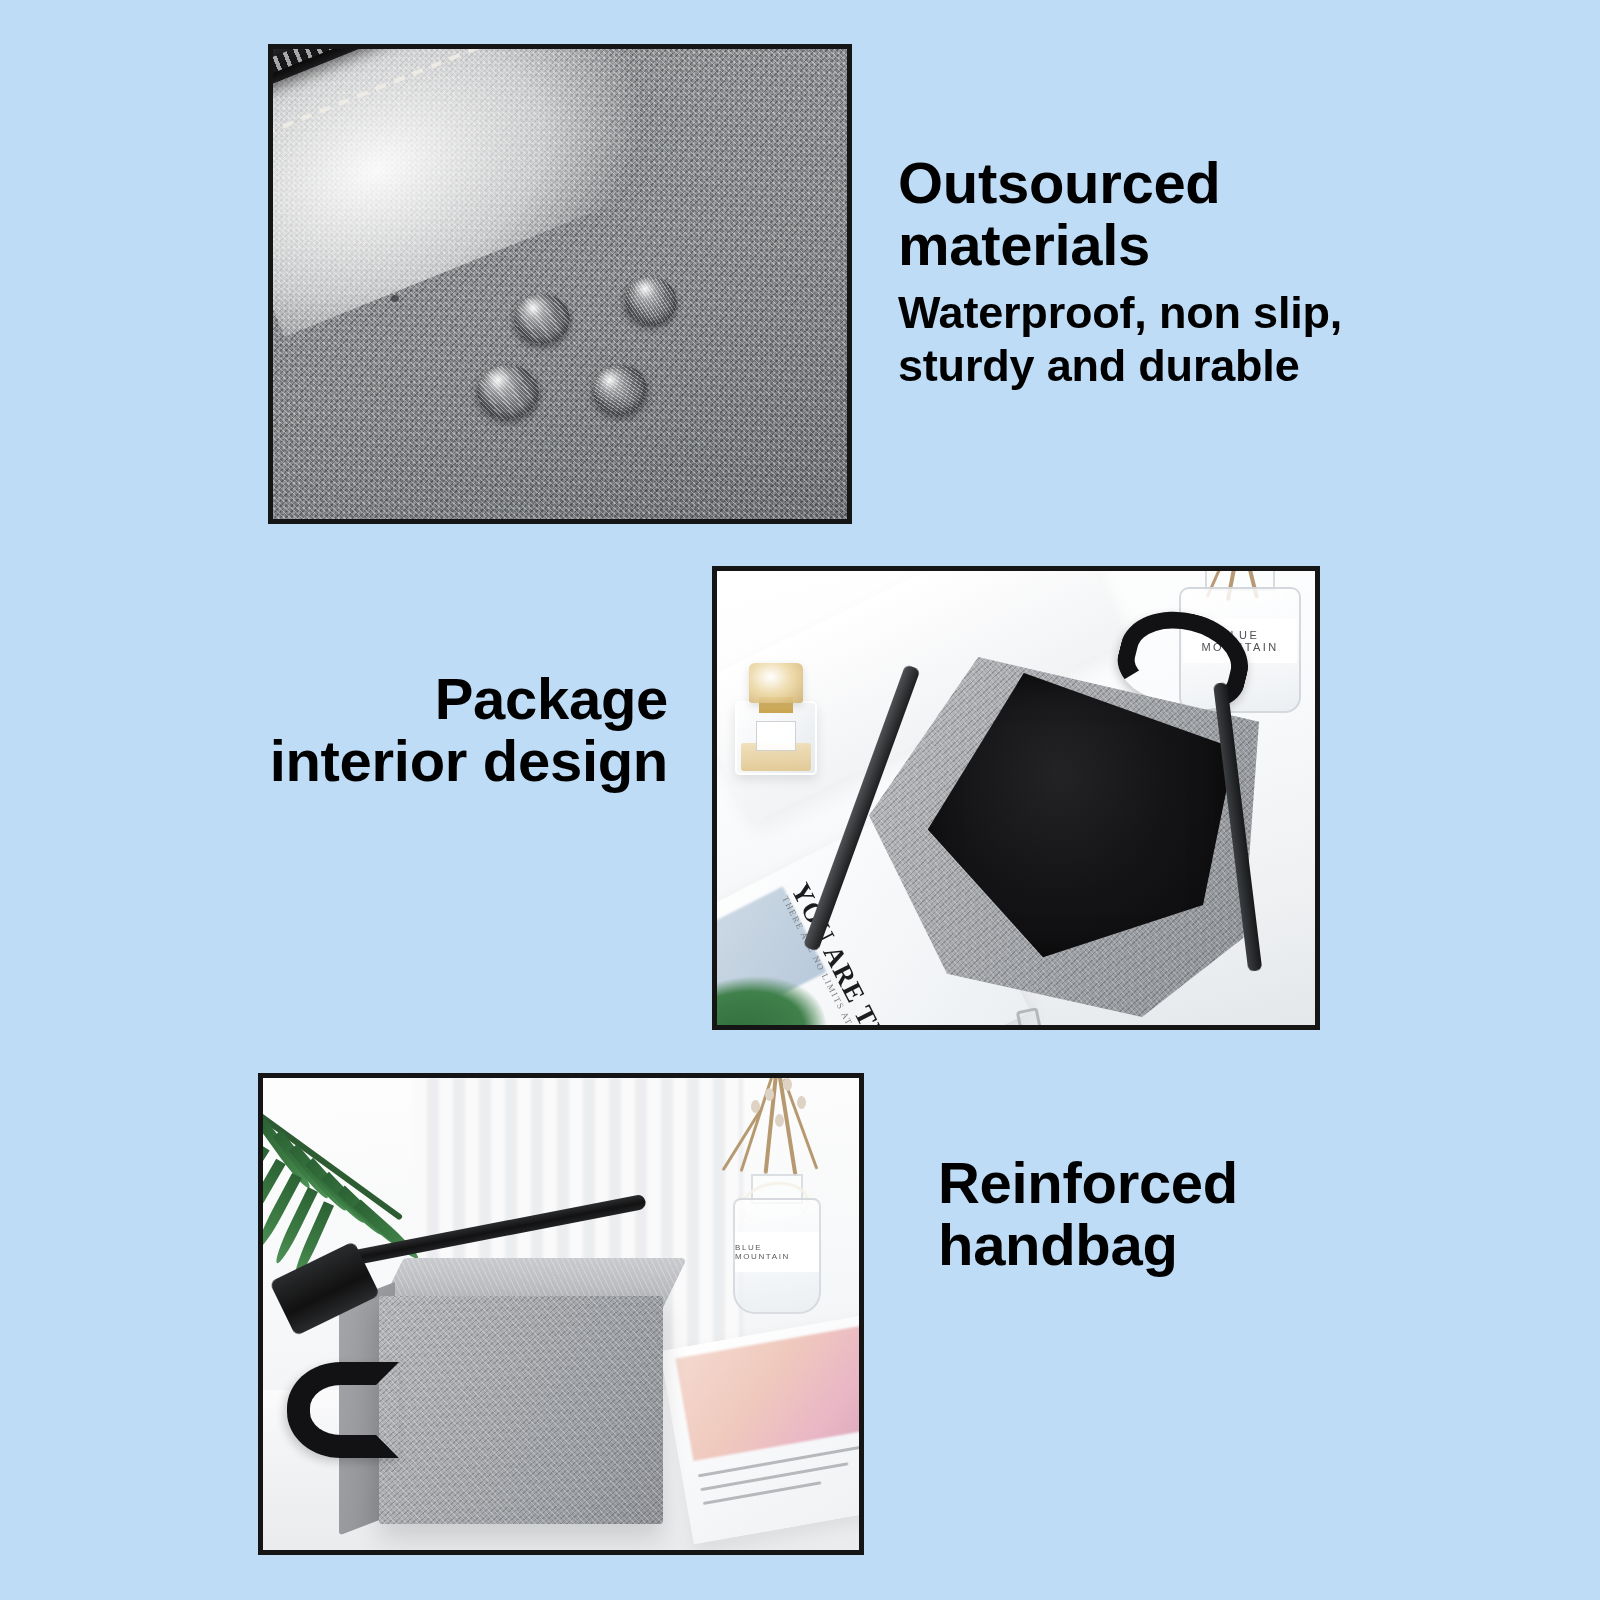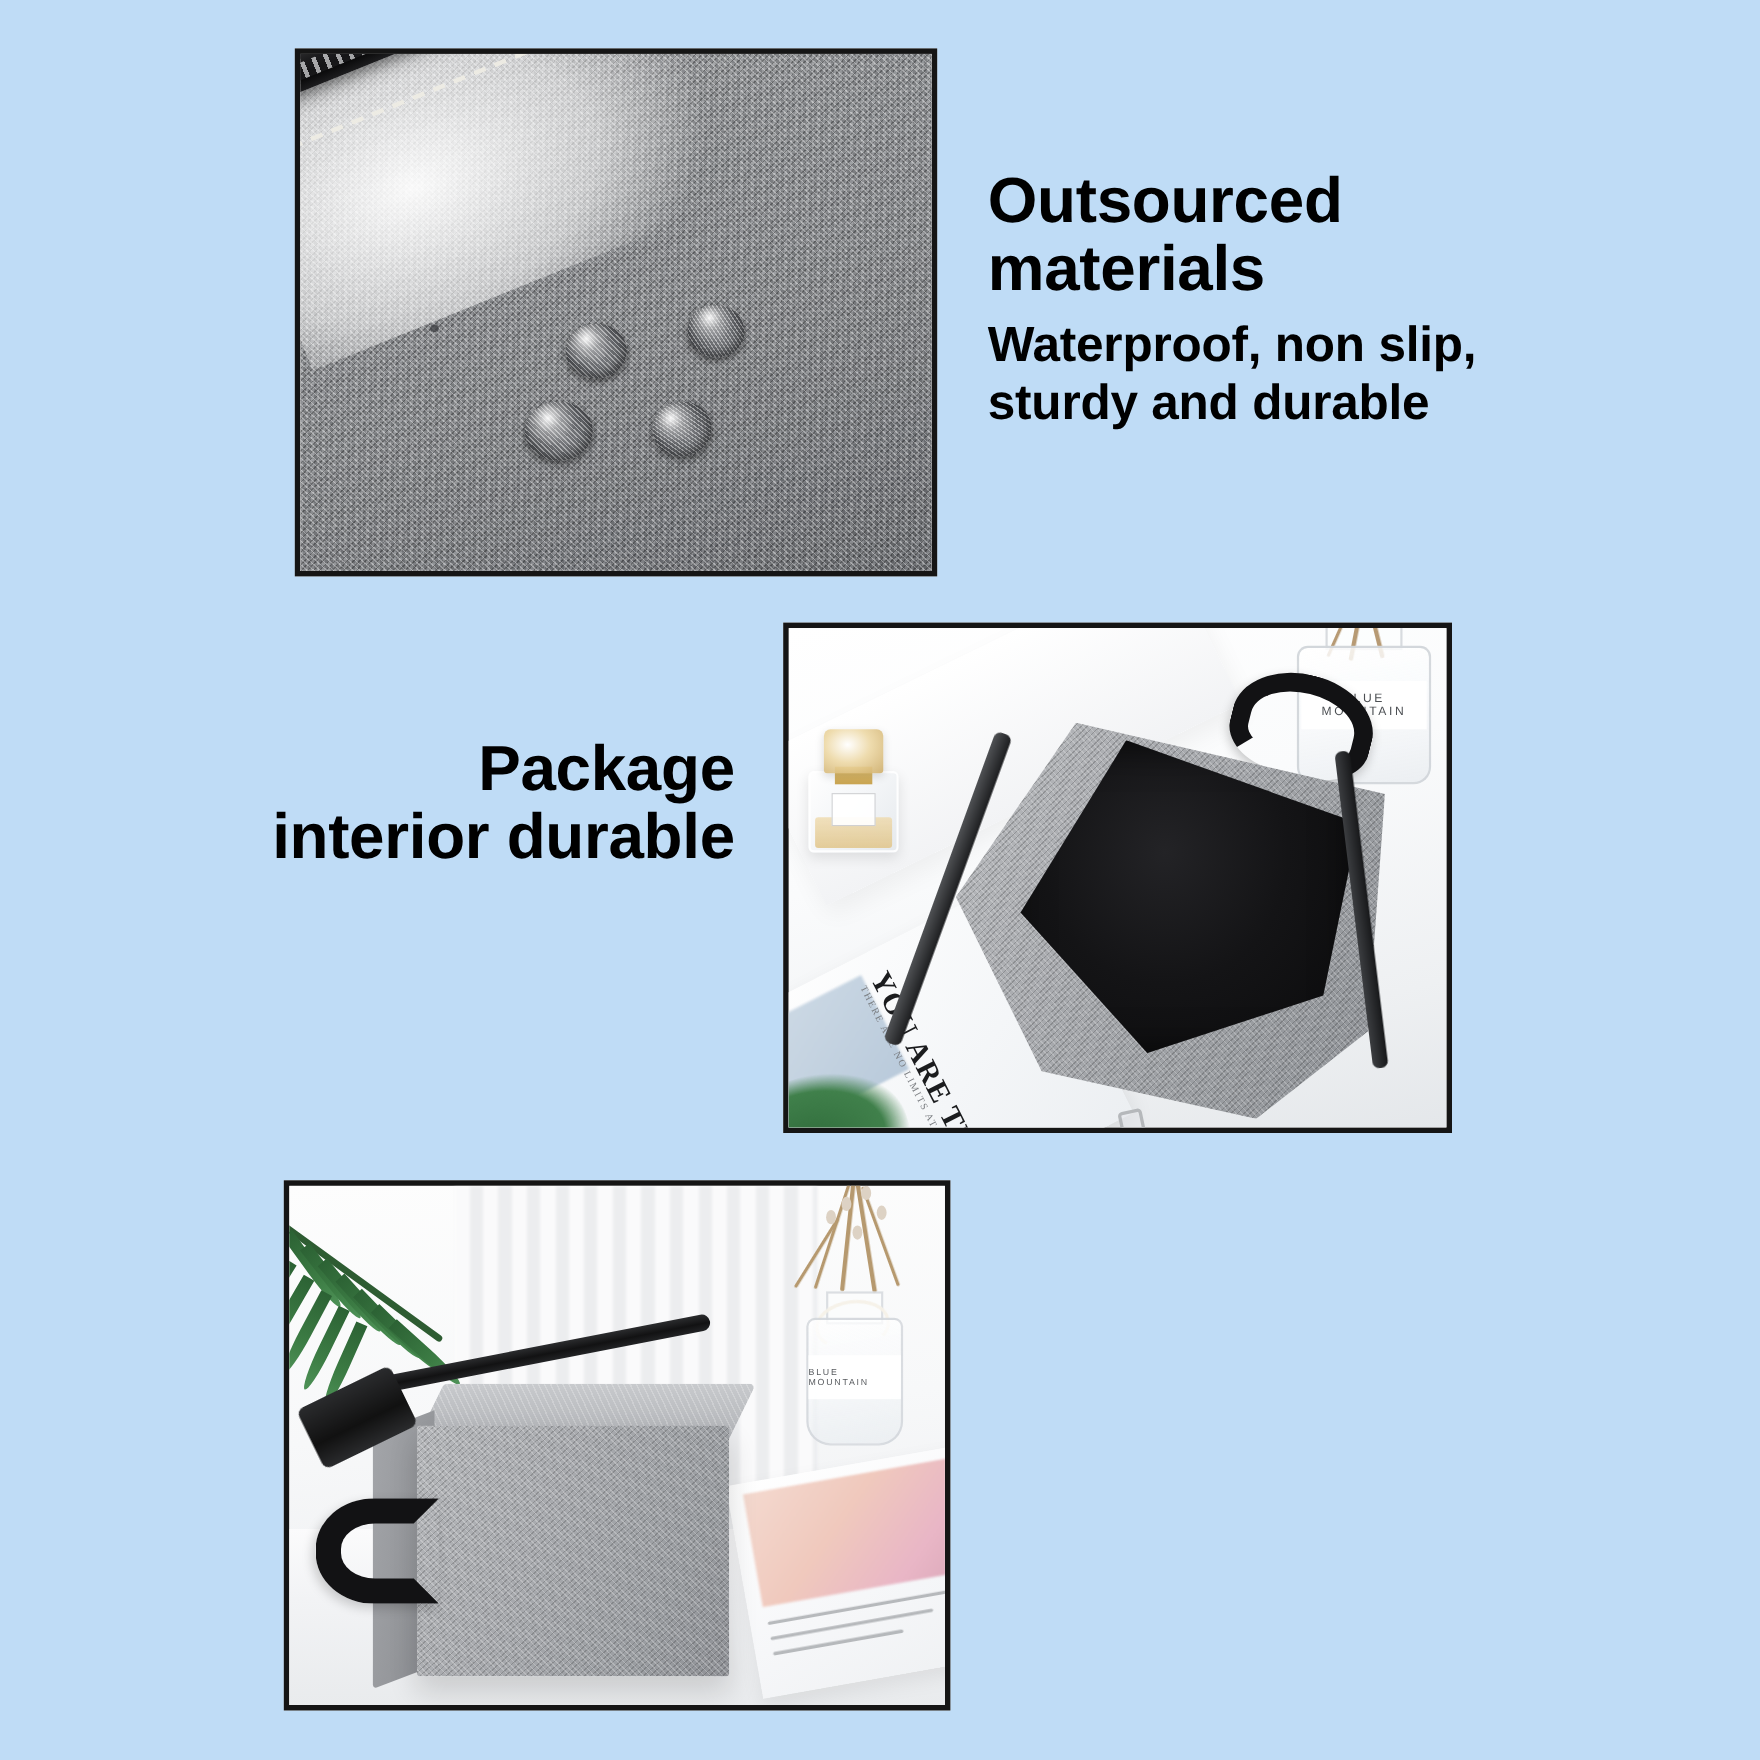--- a/index.html
+++ b/index.html
@@ -404,21 +404,21 @@
 
   <div class="txt" id="text-materials">
     <div class="head">Outsourced
 materials</div>
     <div class="sub">Waterproof, non slip,
 sturdy and durable</div>
   </div>
 
   <div class="txt" id="text-interior">
     <div class="head">Package
-interior durable</div>
+interior design</div>
   </div>
 
   <div class="photo" id="photo-open-bag" style="border-color: rgb(21, 21, 21);">
     <div class="photo-inner">
       <div class="scene-white"></div>
       <div class="p2-table-edge"></div>
 
       <div class="perfume">
         <div class="perfume-body"></div>
         <div class="perfume-liquid"></div>
@@ -508,15 +508,17 @@
         <div class="bag3-side"></div>
         <div class="bag3-front"></div>
         <div class="bag3-zip"></div>
         <div class="bag3-zip2"></div>
         <div class="bag3-handle"></div>
       </div>
     </div>
   </div>
 
   <div class="txt" id="text-handbag">
+    <div class="head">Reinforced
+handbag</div>
   </div>
 
 </div>
 
 </body></html>

